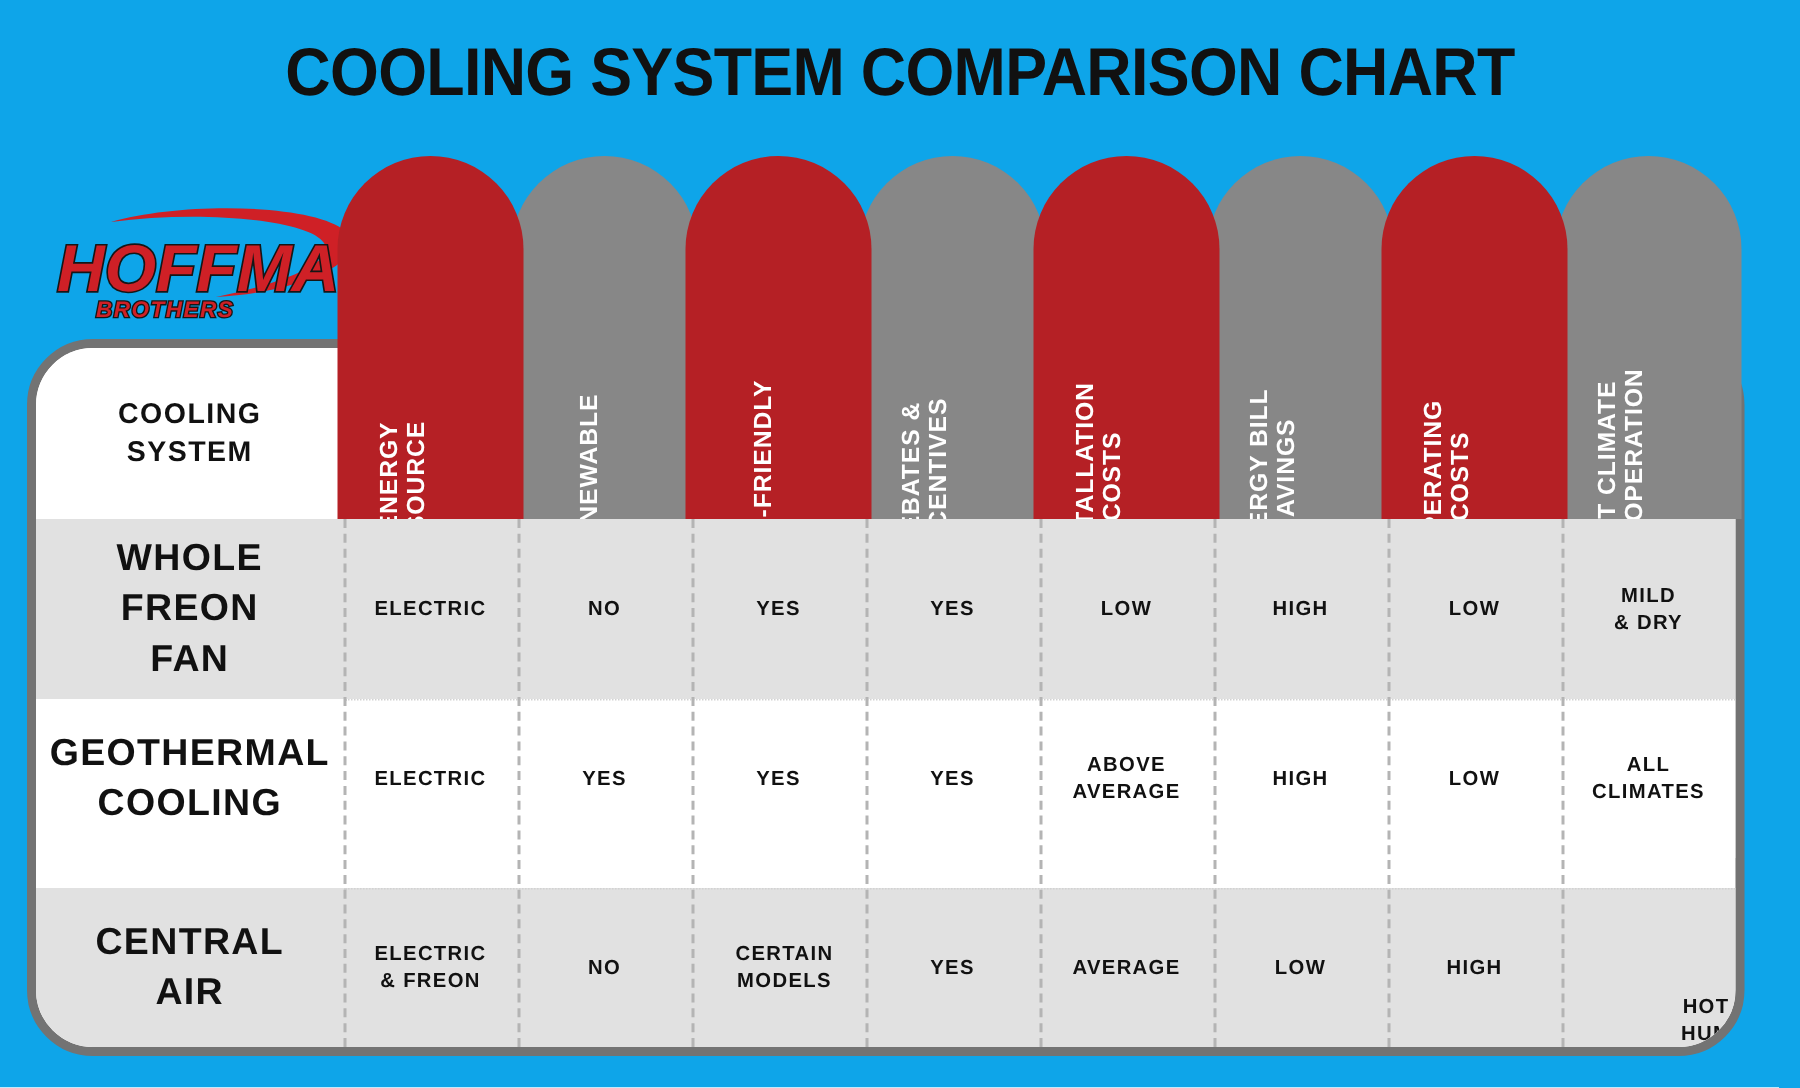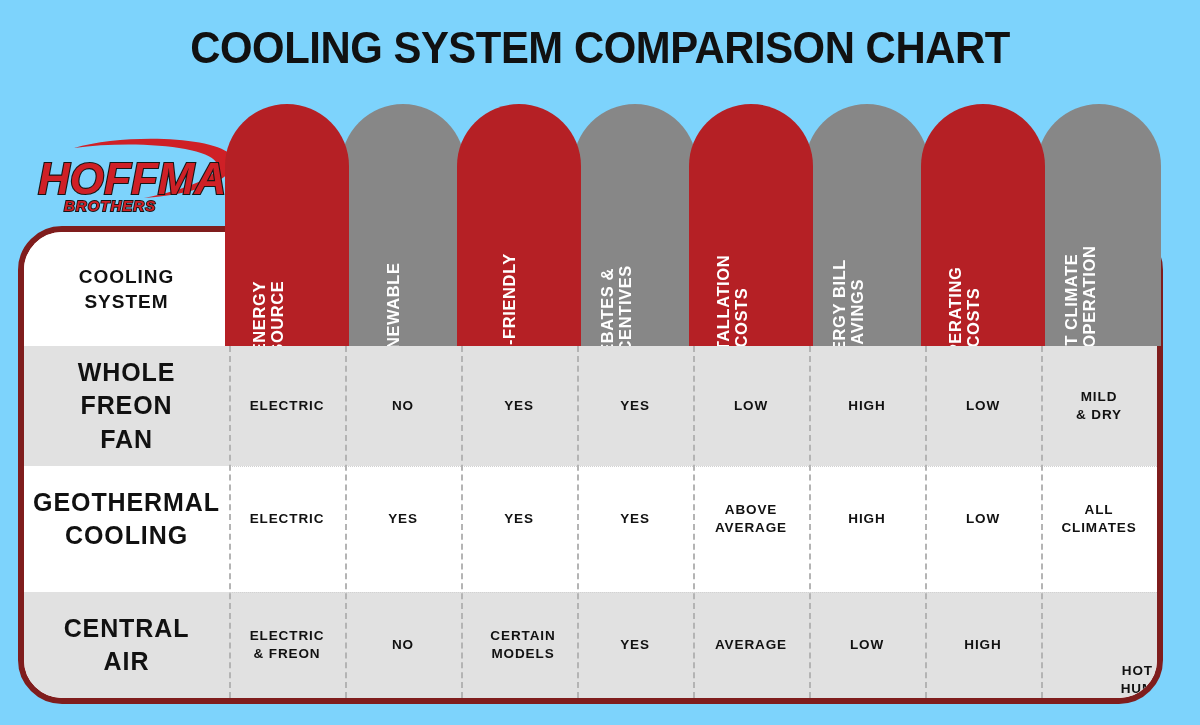--- a/index.html
+++ b/index.html
@@ -12,21 +12,21 @@
     height: 725px;
     font-family: "Liberation Sans", sans-serif;
     overflow: hidden;
     position: relative;
   }
 
   #stage {
     position: relative;
     width: 1200px;
     height: 725px;
-    background: #7dd3fc;
+    background: #0ea5e9;
   }
 
   
   #title {
     position: absolute;
     left: 0;
     top: 22px;
     width: 1200px;
     text-align: center;
     font-family: "Liberation Sans", sans-serif;
@@ -99,21 +99,21 @@
     text-align: center;
   }
 
   
   #card {
     position: absolute;
     left: 18px;
     top: 226px;
     width: 1145px;
     height: 478px;
-    border: 6px solid #7f1d1d;
+    border: 6px solid #737373;
     border-radius: 44px;
     box-sizing: border-box;
     background: #ffffff;
     overflow: hidden;
   }
   #card-inner {
     position: absolute;
     left: 0; top: 0;
     width: 1133px;
     height: 466px;

